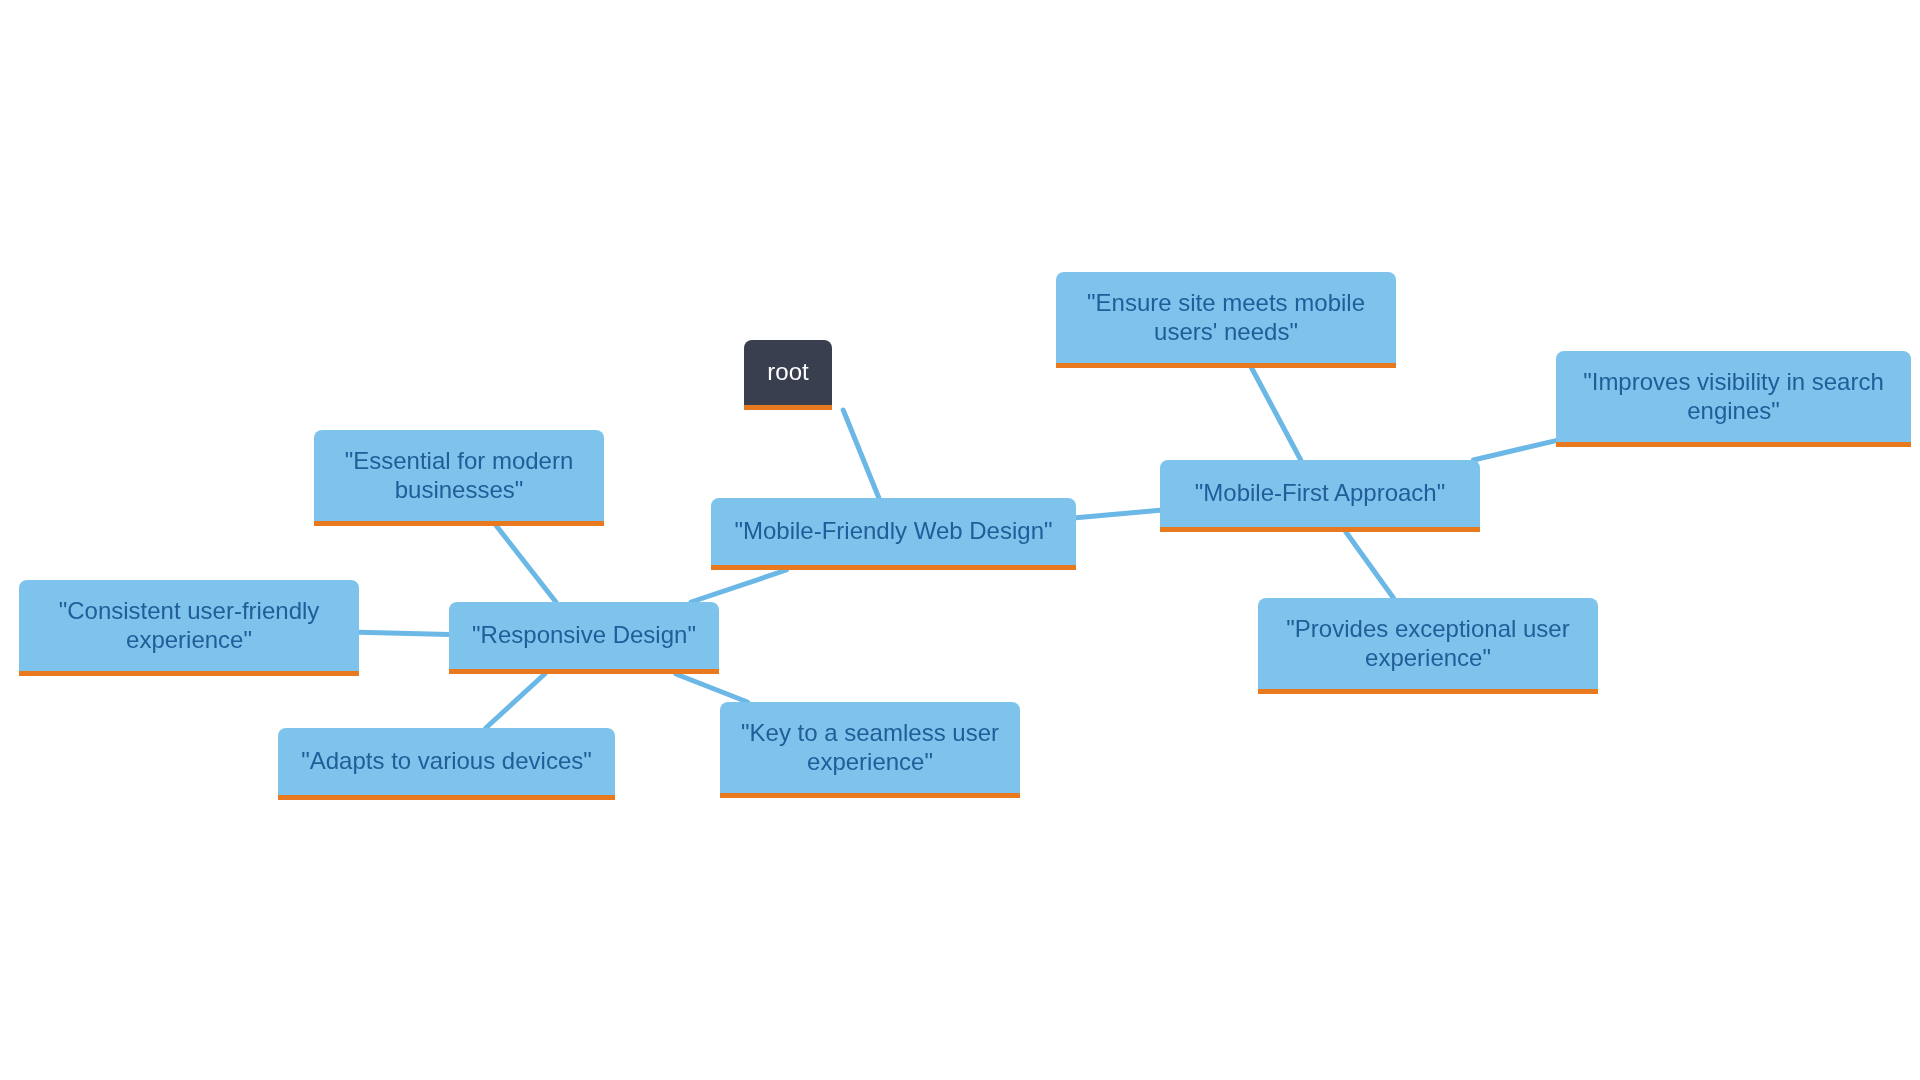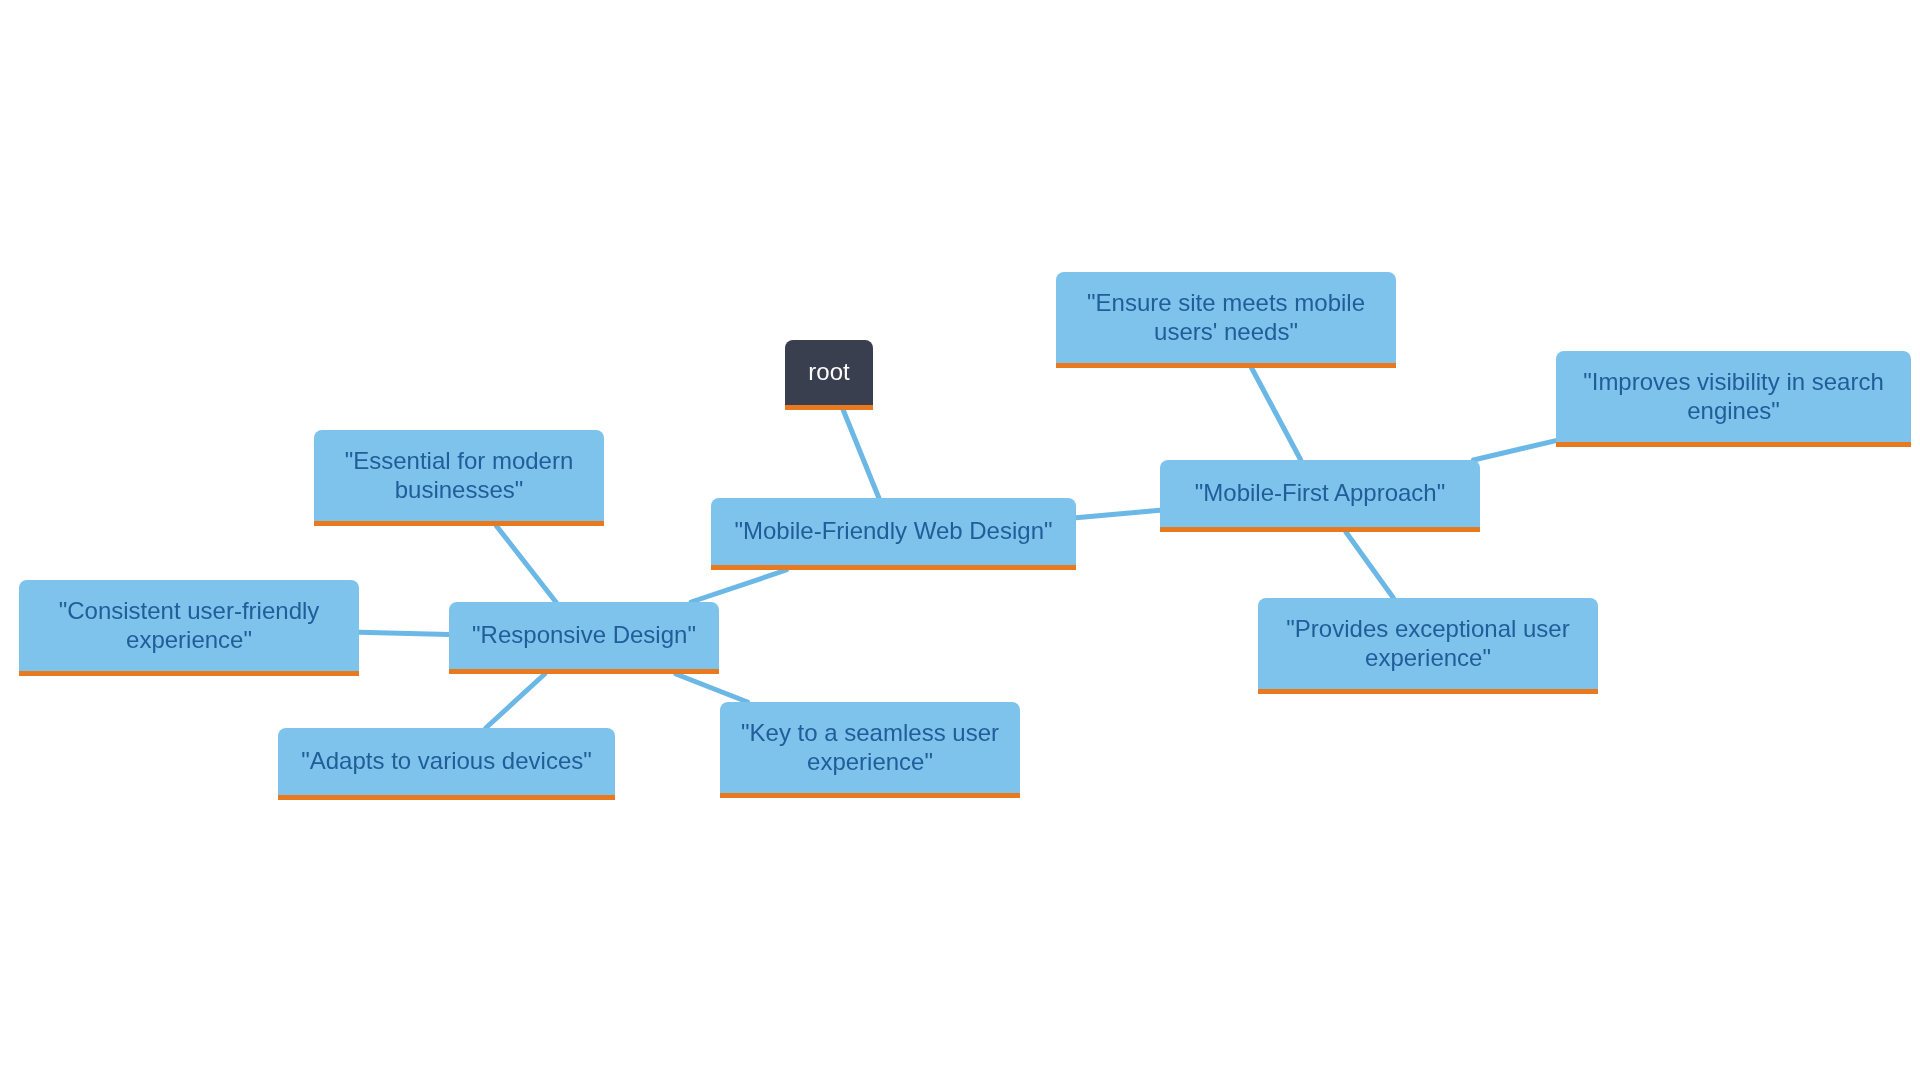--- a/index.html
+++ b/index.html
@@ -57,21 +57,21 @@
       <line x1="1076" y1="517.7397420867526" x2="1160" y2="510.2555685814771" stroke="#6bb8e6" stroke-width="5" stroke-linecap="round"></line>
       <line x1="555.875" y1="602" x2="496.5" y2="526" stroke="#6bb8e6" stroke-width="5" stroke-linecap="round"></line>
       <line x1="449" y1="634.5822784810126" x2="359" y2="632.3037974683544" stroke="#6bb8e6" stroke-width="5" stroke-linecap="round"></line>
       <line x1="544.7142857142857" y1="674" x2="485.7857142857143" y2="728" stroke="#6bb8e6" stroke-width="5" stroke-linecap="round"></line>
       <line x1="675.9285714285714" y1="674" x2="747.4285714285714" y2="702" stroke="#6bb8e6" stroke-width="5" stroke-linecap="round"></line>
       <line x1="1300.7727272727273" y1="460" x2="1251.6363636363637" y2="368" stroke="#6bb8e6" stroke-width="5" stroke-linecap="round"></line>
       <line x1="1473.4639175257732" y1="460" x2="1556" y2="440.6384522370012" stroke="#6bb8e6" stroke-width="5" stroke-linecap="round"></line>
       <line x1="1345.92" y1="532" x2="1393.44" y2="598" stroke="#6bb8e6" stroke-width="5" stroke-linecap="round"></line>
     </svg>
 
-  <div class="node root" id="n-root" style="left: 785px; top: 340px; width: 88px; height: 70px;">
+  <div class="node root" id="n-root" style="left: 744px; top: 340px; width: 88px; height: 70px;">
     <span>root</span>
   </div>
   <div class="node" id="n-mobile" style="left: 711px; top: 498px; width: 365px; height: 72px;">
     <span>"Mobile-Friendly Web Design"</span>
   </div>
   <div class="node" id="n-responsive" style="left: 449px; top: 602px; width: 270px; height: 72px;">
     <span>"Responsive Design"</span>
   </div>
   <div class="node" id="n-essential" style="left: 314px; top: 430px; width: 290px; height: 96px;">
     <span>"Essential for modern businesses"</span>

